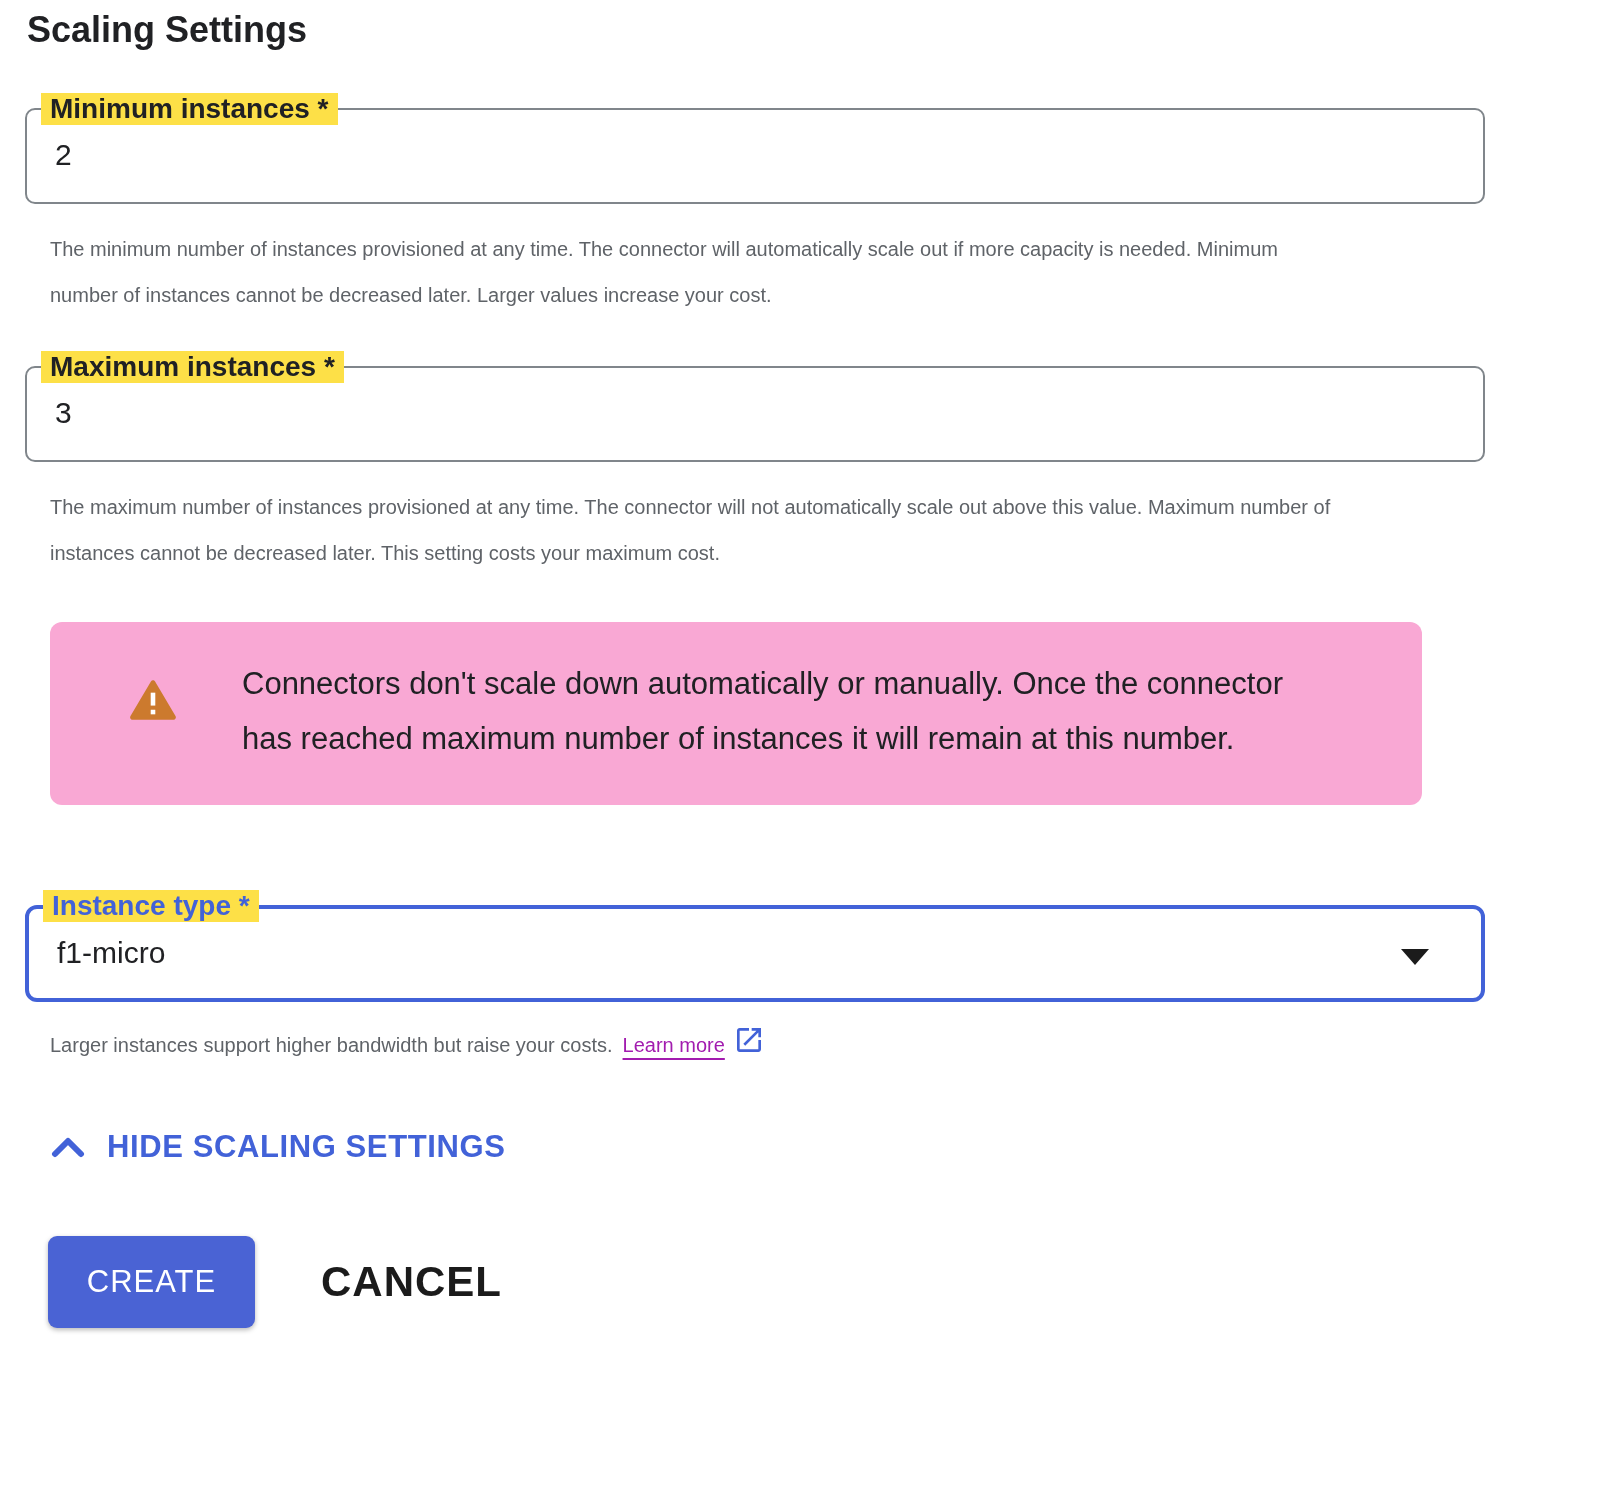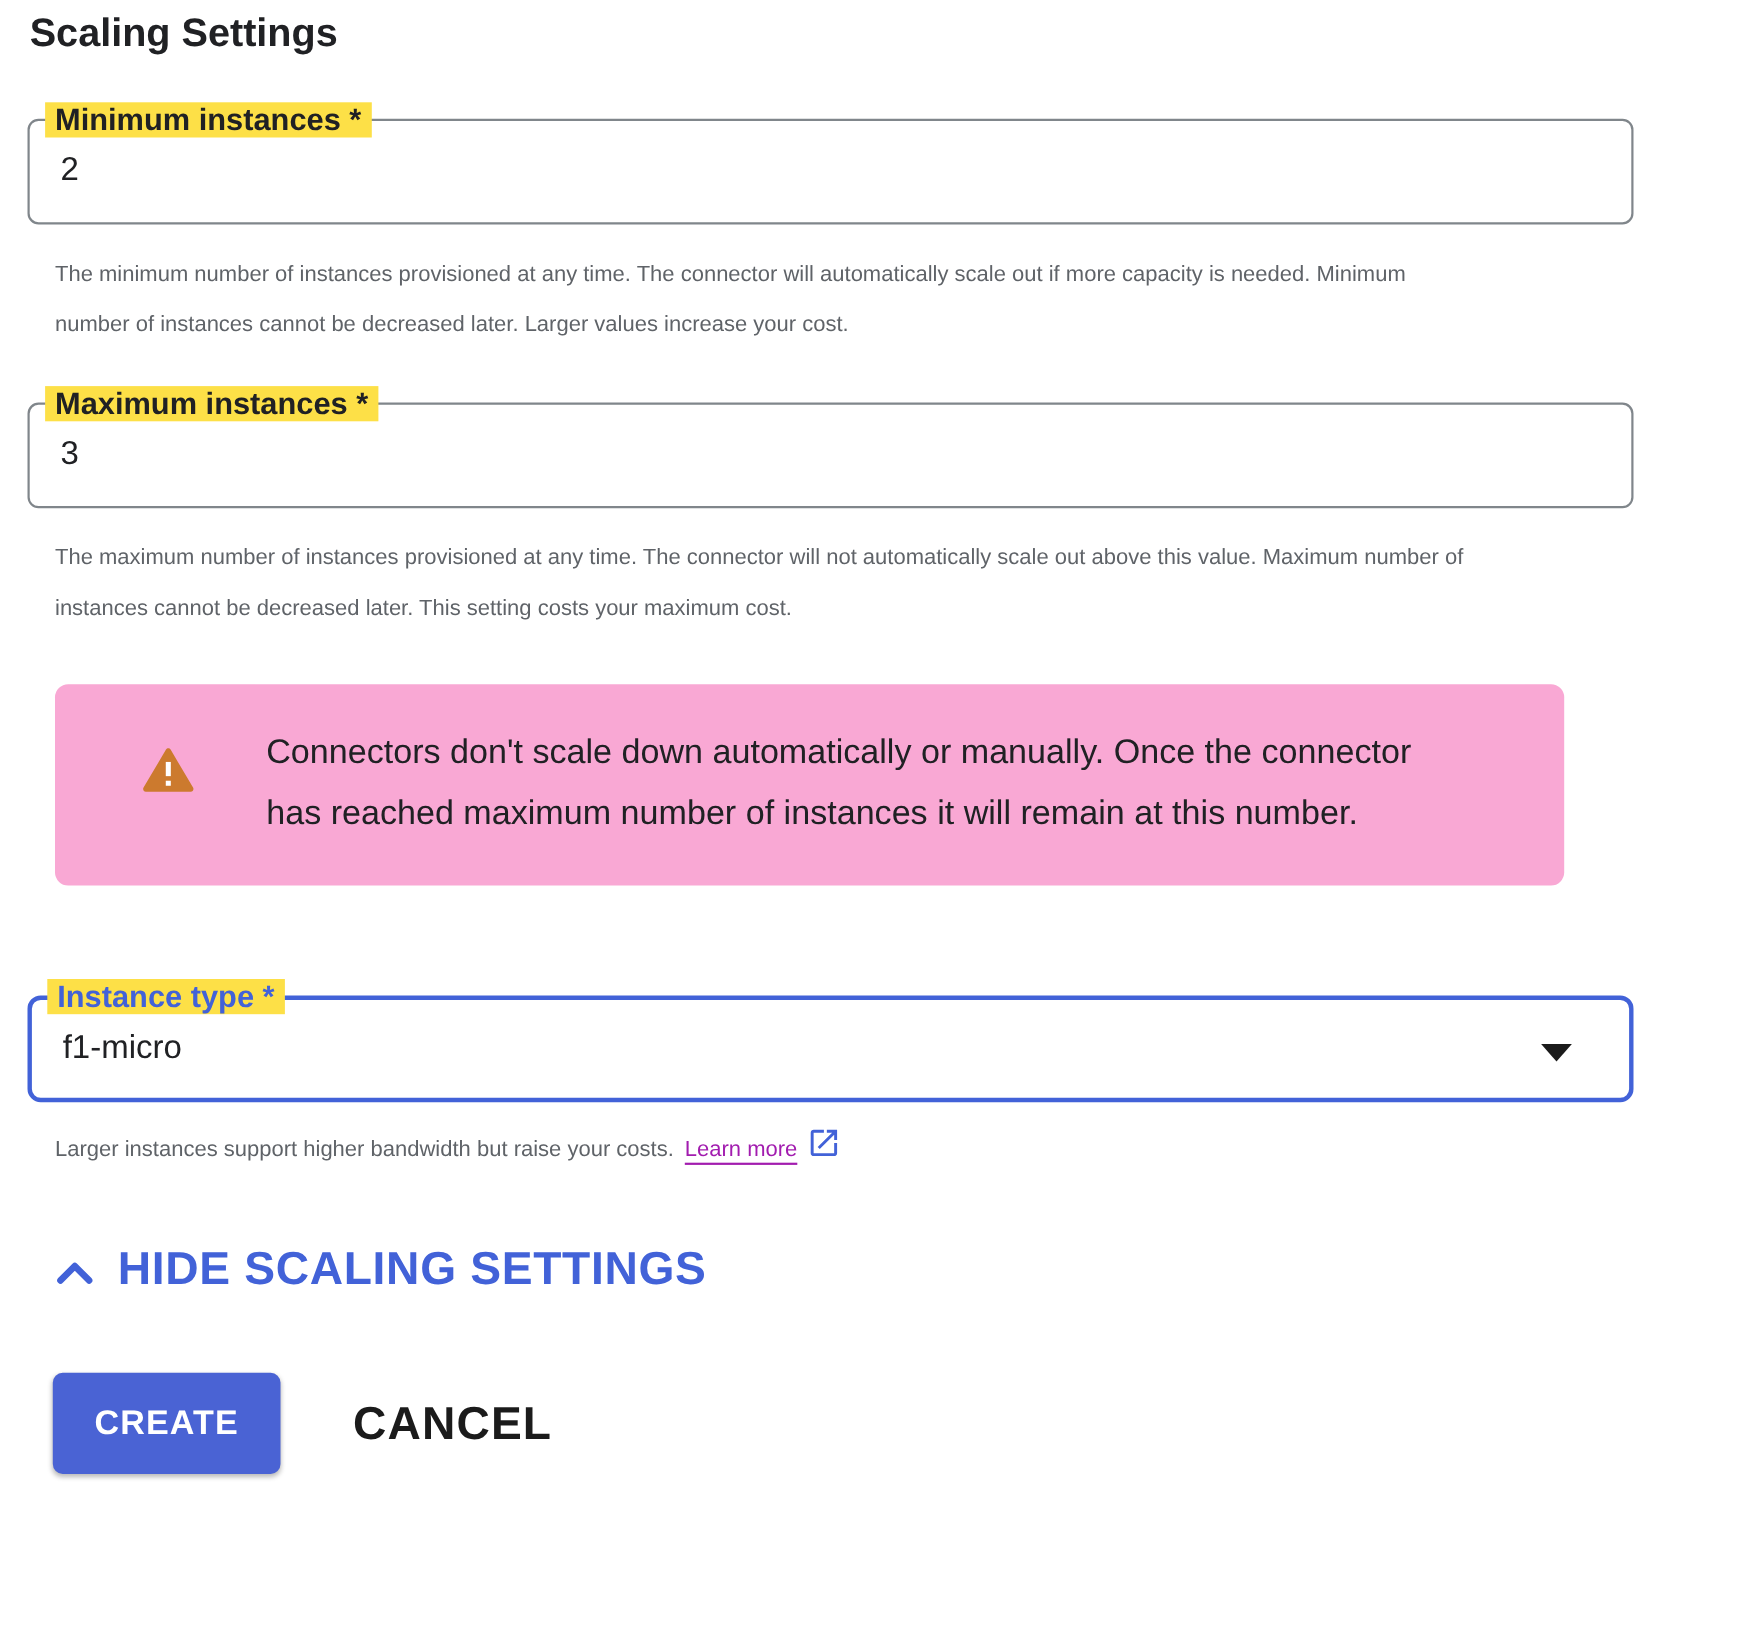--- a/index.html
+++ b/index.html
@@ -99,42 +99,42 @@
     line-height: 55px;
     color: #202124;
   }
 
   .hide-row {
     margin: 56px 0 0 26px;
     display: flex;
     align-items: center;
     gap: 22px;
     color: #4262d8;
-    font-size: 42px;
+    font-size: 31px;
     font-weight: bold;
     letter-spacing: 0.6px;
     cursor: pointer;
     width: max-content;
   }
   .chevron-up-icon { display: inline-block; margin-top: 2px; }
 
   .btn-row {
     margin: 70px 0 0 23px;
     display: flex;
     align-items: center;
   }
   .btn-primary {
     min-width: 207px; height: 92px;
     padding: 0 20px;
     background: #4a63d4;
     color: #ffffff;
     border: none;
     border-radius: 9px;
     font-family: "Liberation Sans", sans-serif;
-    font-size: 31px; font-weight: bold;
+    font-size: 31px; font-weight: normal;
     letter-spacing: 1px;
     box-shadow: 0 2px 5px rgba(0,0,0,0.28);
     cursor: pointer;
   }
   .btn-text {
     margin-left: 66px;
     background: none; border: none;
     font-family: "Liberation Sans", sans-serif;
     font-size: 42px; font-weight: bold;
     letter-spacing: 1px;

